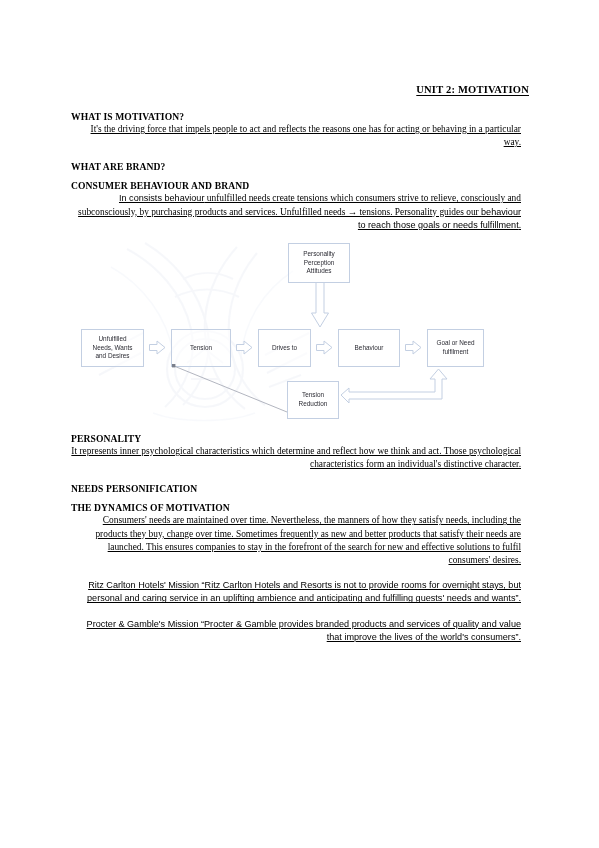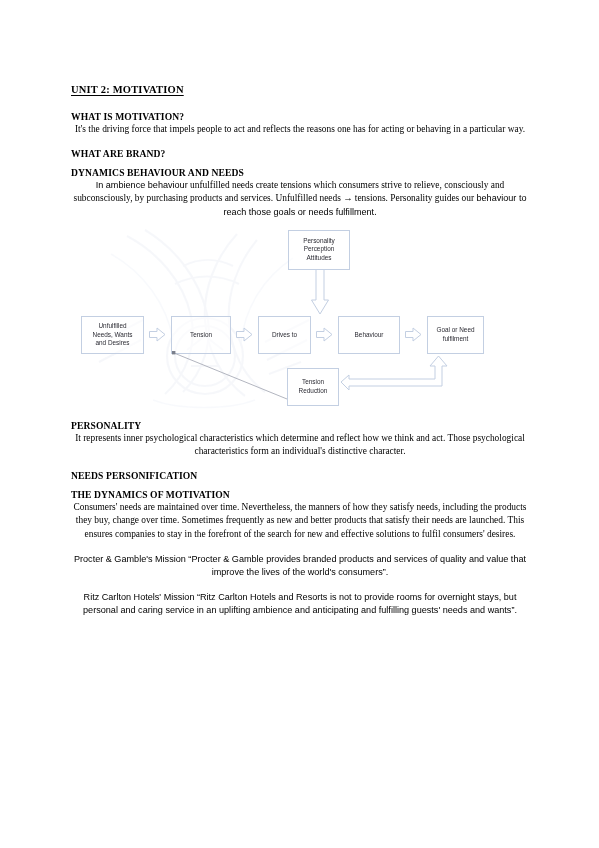--- a/index.html
+++ b/index.html
@@ -19,41 +19,42 @@
   }
   .content {
     position: absolute;
     left: 71px;
     top: 84px;
     width: 458px;
   }
 
   
   .doc-title {
-    text-align: left;
+    text-align: right;
     font-weight: bold;
     font-size: 10.5px;
     letter-spacing: 0.2px;
     margin: 0 0 16px 0;
   }
   .doc-title span {
     text-decoration: underline;
     text-underline-offset: 2px;
   }
   .sec-head {
     font-weight: bold;
     font-size: 9.6px;
     letter-spacing: 0.1px;
     margin: 8px 0 1px 0;
   }
   .para {
     font-size: 9.4px;
     line-height: 13.2px;
-    margin: 0 0 12px 0;
-    text-align: center;
+    margin: 0 8px 12px 0;
+    text-align: right;
+    text-decoration: underline;
   }
   .para.tight { margin-bottom: 11px; }
   .sans {
     font-family: "Liberation Sans", "DejaVu Sans", sans-serif;
     font-size: 9.1px;
   }
 
   
   .diagram {
     position: relative;
@@ -102,22 +103,22 @@
 
     <div class="doc-title">
       <span>UNIT 2: MOTIVATION</span>
     </div>
 
     <div class="sec-head">WHAT IS MOTIVATION?</div>
     <p class="para">It's the driving force that impels people to act and reflects the reasons one has for acting or behaving in a particular way.</p>
 
     <div class="sec-head">WHAT ARE BRAND?</div>
 
-    <div class="sec-head">DYNAMICS BEHAVIOUR AND NEEDS</div>
-    <p class="para tight"><span class="sans">In ambience behaviour</span><span> unfulfilled needs create tensions which consumers strive to relieve, consciously and subconsciously, by purchasing products and services. Unfulfilled needs → tensions. Personality guides our </span><span class="sans">behaviour to reach those goals or needs fulfillment</span><span>.</span></p>
+    <div class="sec-head">CONSUMER BEHAVIOUR AND BRAND</div>
+    <p class="para tight"><span class="sans">In consists behaviour</span><span> unfulfilled needs create tensions which consumers strive to relieve, consciously and subconsciously, by purchasing products and services. Unfulfilled needs → tensions. Personality guides our </span><span class="sans">behaviour to reach those goals or needs fulfillment</span><span>.</span></p>
 
     <div class="diagram">
 
       <svg class="watermark" viewBox="0 0 230 190" aria-hidden="true">
         <g fill="none" stroke="#eef1f7" stroke-width="2.2">
           <path d="M40 12 C70 28, 96 56, 104 92 C110 120, 100 150, 78 170"></path>
           <path d="M58 6 C88 24, 112 54, 120 90 C126 118, 116 148, 96 168"></path>
           <path d="M150 10 C128 34, 116 66, 118 96 C120 126, 134 154, 158 172"></path>
           <path d="M170 16 C150 40, 140 70, 142 98 C144 126, 156 152, 178 168"></path>
           <path d="M96 42 C112 34, 130 34, 146 42"></path>
@@ -202,18 +203,18 @@
       </svg>
     </div>
 
     <div class="sec-head">PERSONALITY</div>
     <p class="para">It represents inner psychological characteristics which determine and reflect how we think and act. Those psychological characteristics form an individual's distinctive character.</p>
 
     <div class="sec-head">NEEDS PERSONIFICATION</div>
 
     <div class="sec-head">THE DYNAMICS OF MOTIVATION</div>
     <p class="para">Consumers' needs are maintained over time. Nevertheless, the manners of how they satisfy needs, including the products they buy, change over time. Sometimes frequently as new and better products that satisfy their needs are launched. This ensures companies to stay in the forefront of the search for new and effective solutions to fulfil consumers' desires.</p>
+    <p class="para sans">Ritz Carlton Hotels' Mission “Ritz Carlton Hotels and Resorts is not to provide rooms for overnight stays, but personal and caring service in an uplifting ambience and anticipating and fulfilling guests' needs and wants”.</p>
     <p class="para sans">Procter &amp; Gamble's Mission “Procter &amp; Gamble provides branded products and services of quality and value that improve the lives of the world's consumers”.</p>
-    <p class="para sans">Ritz Carlton Hotels' Mission “Ritz Carlton Hotels and Resorts is not to provide rooms for overnight stays, but personal and caring service in an uplifting ambience and anticipating and fulfilling guests' needs and wants”.</p>
 
 
   </div>
 </div>
 
 </body></html>

